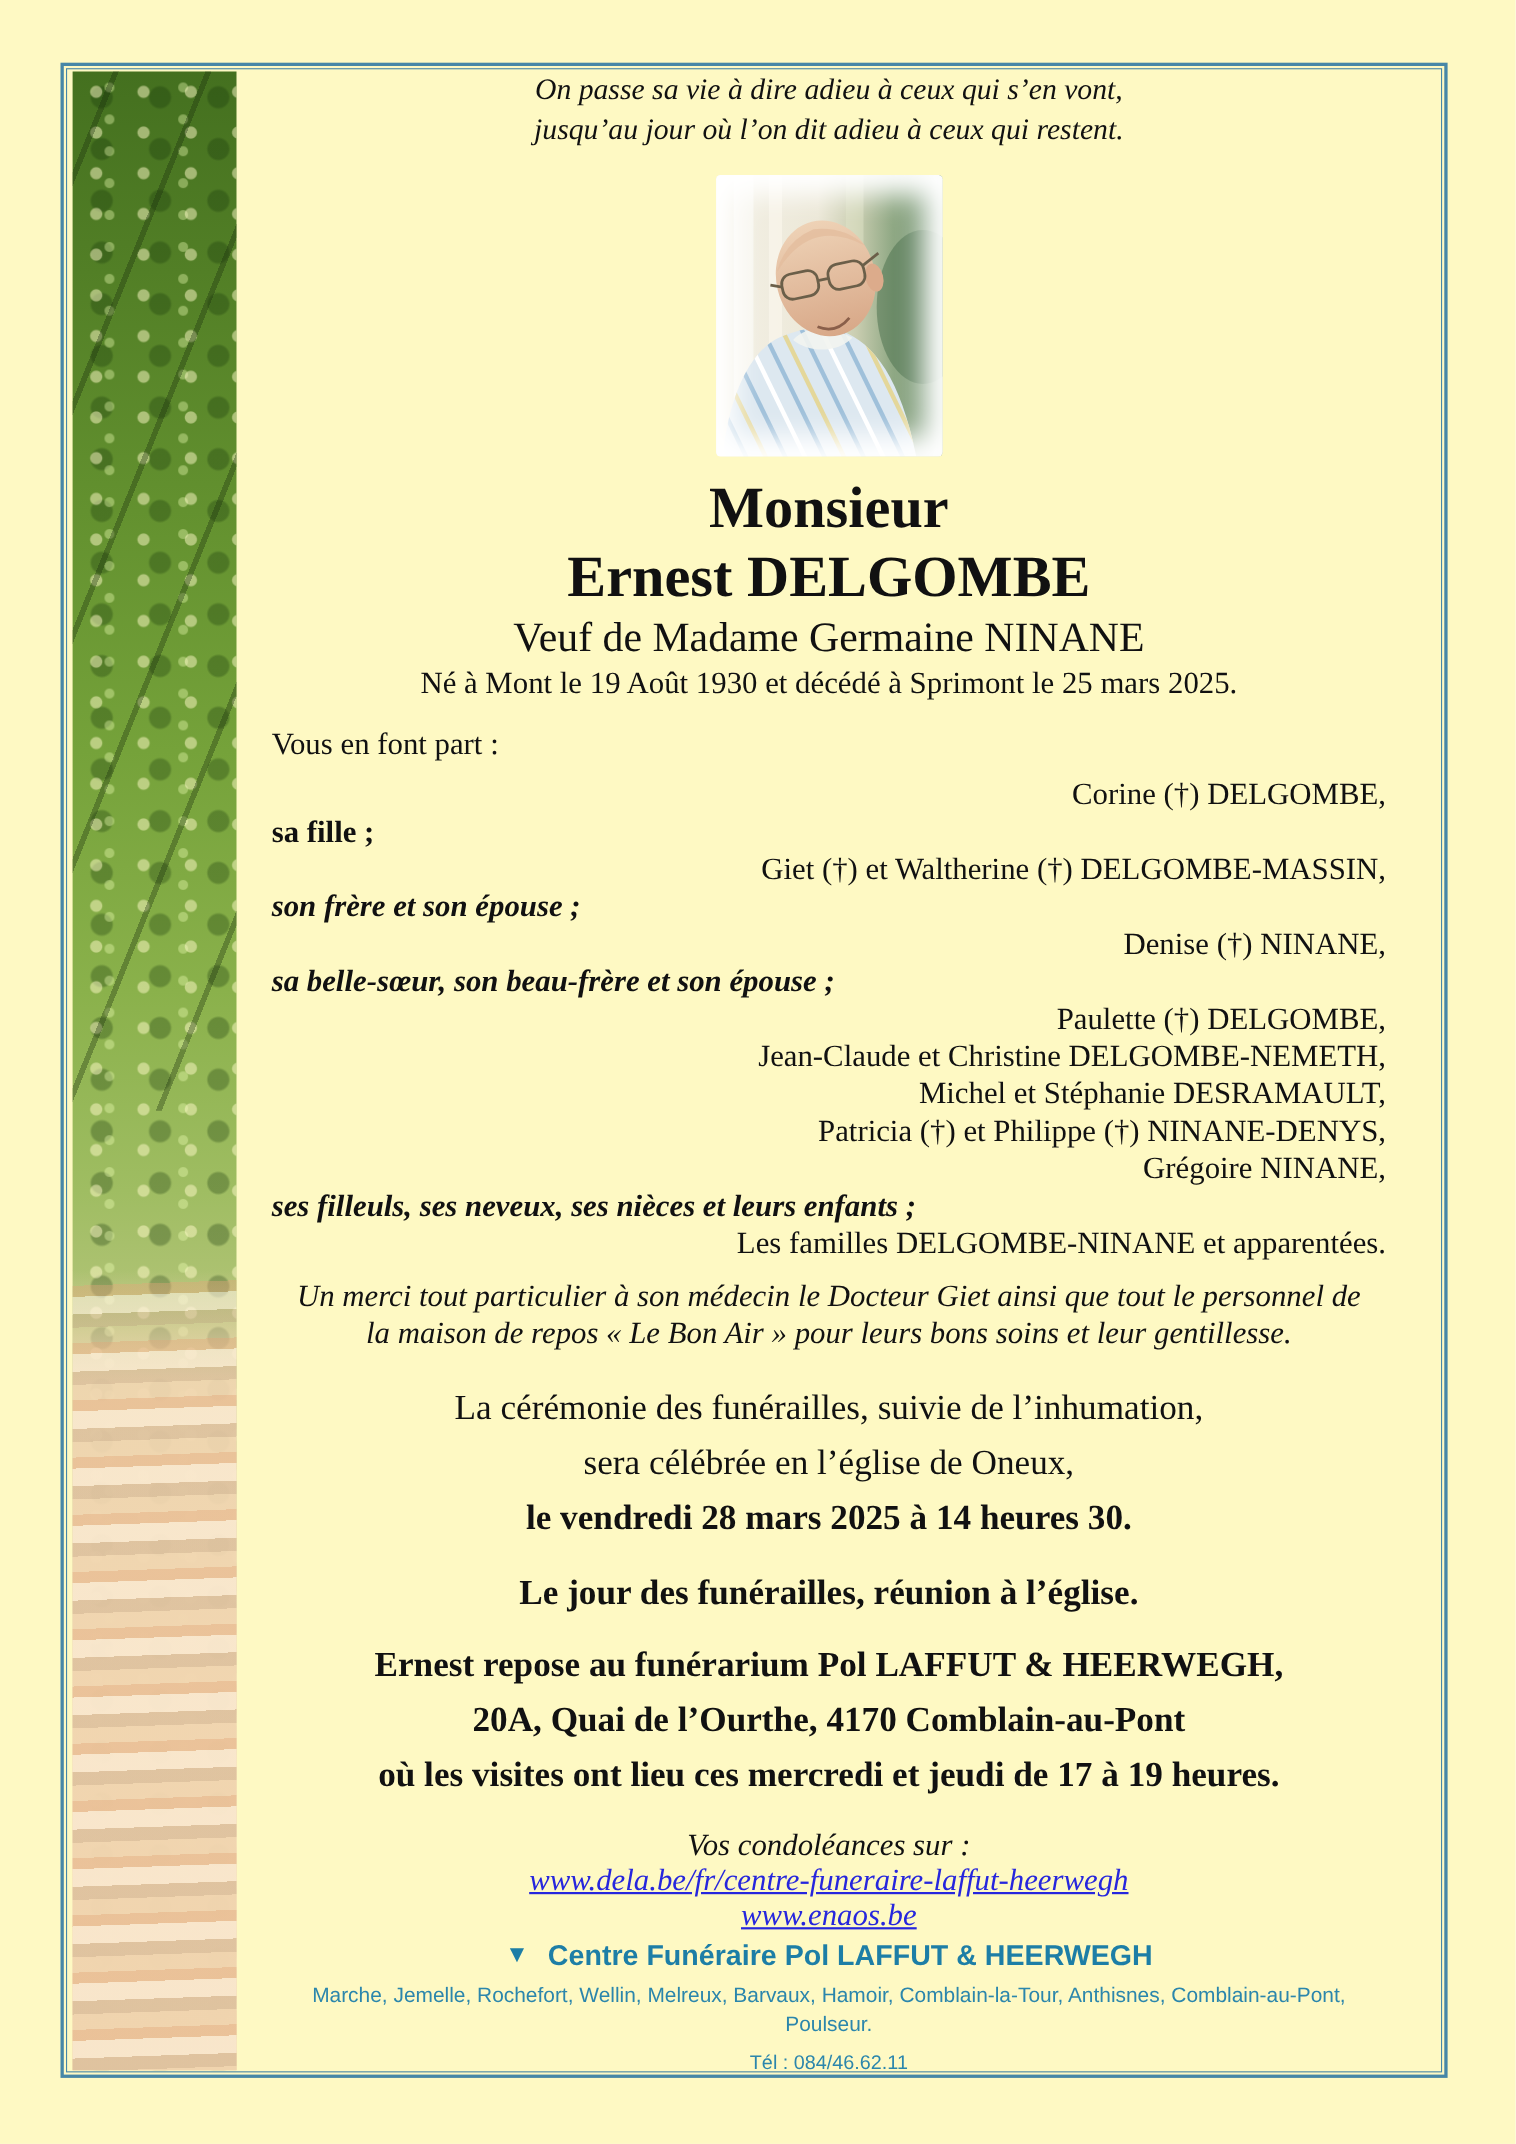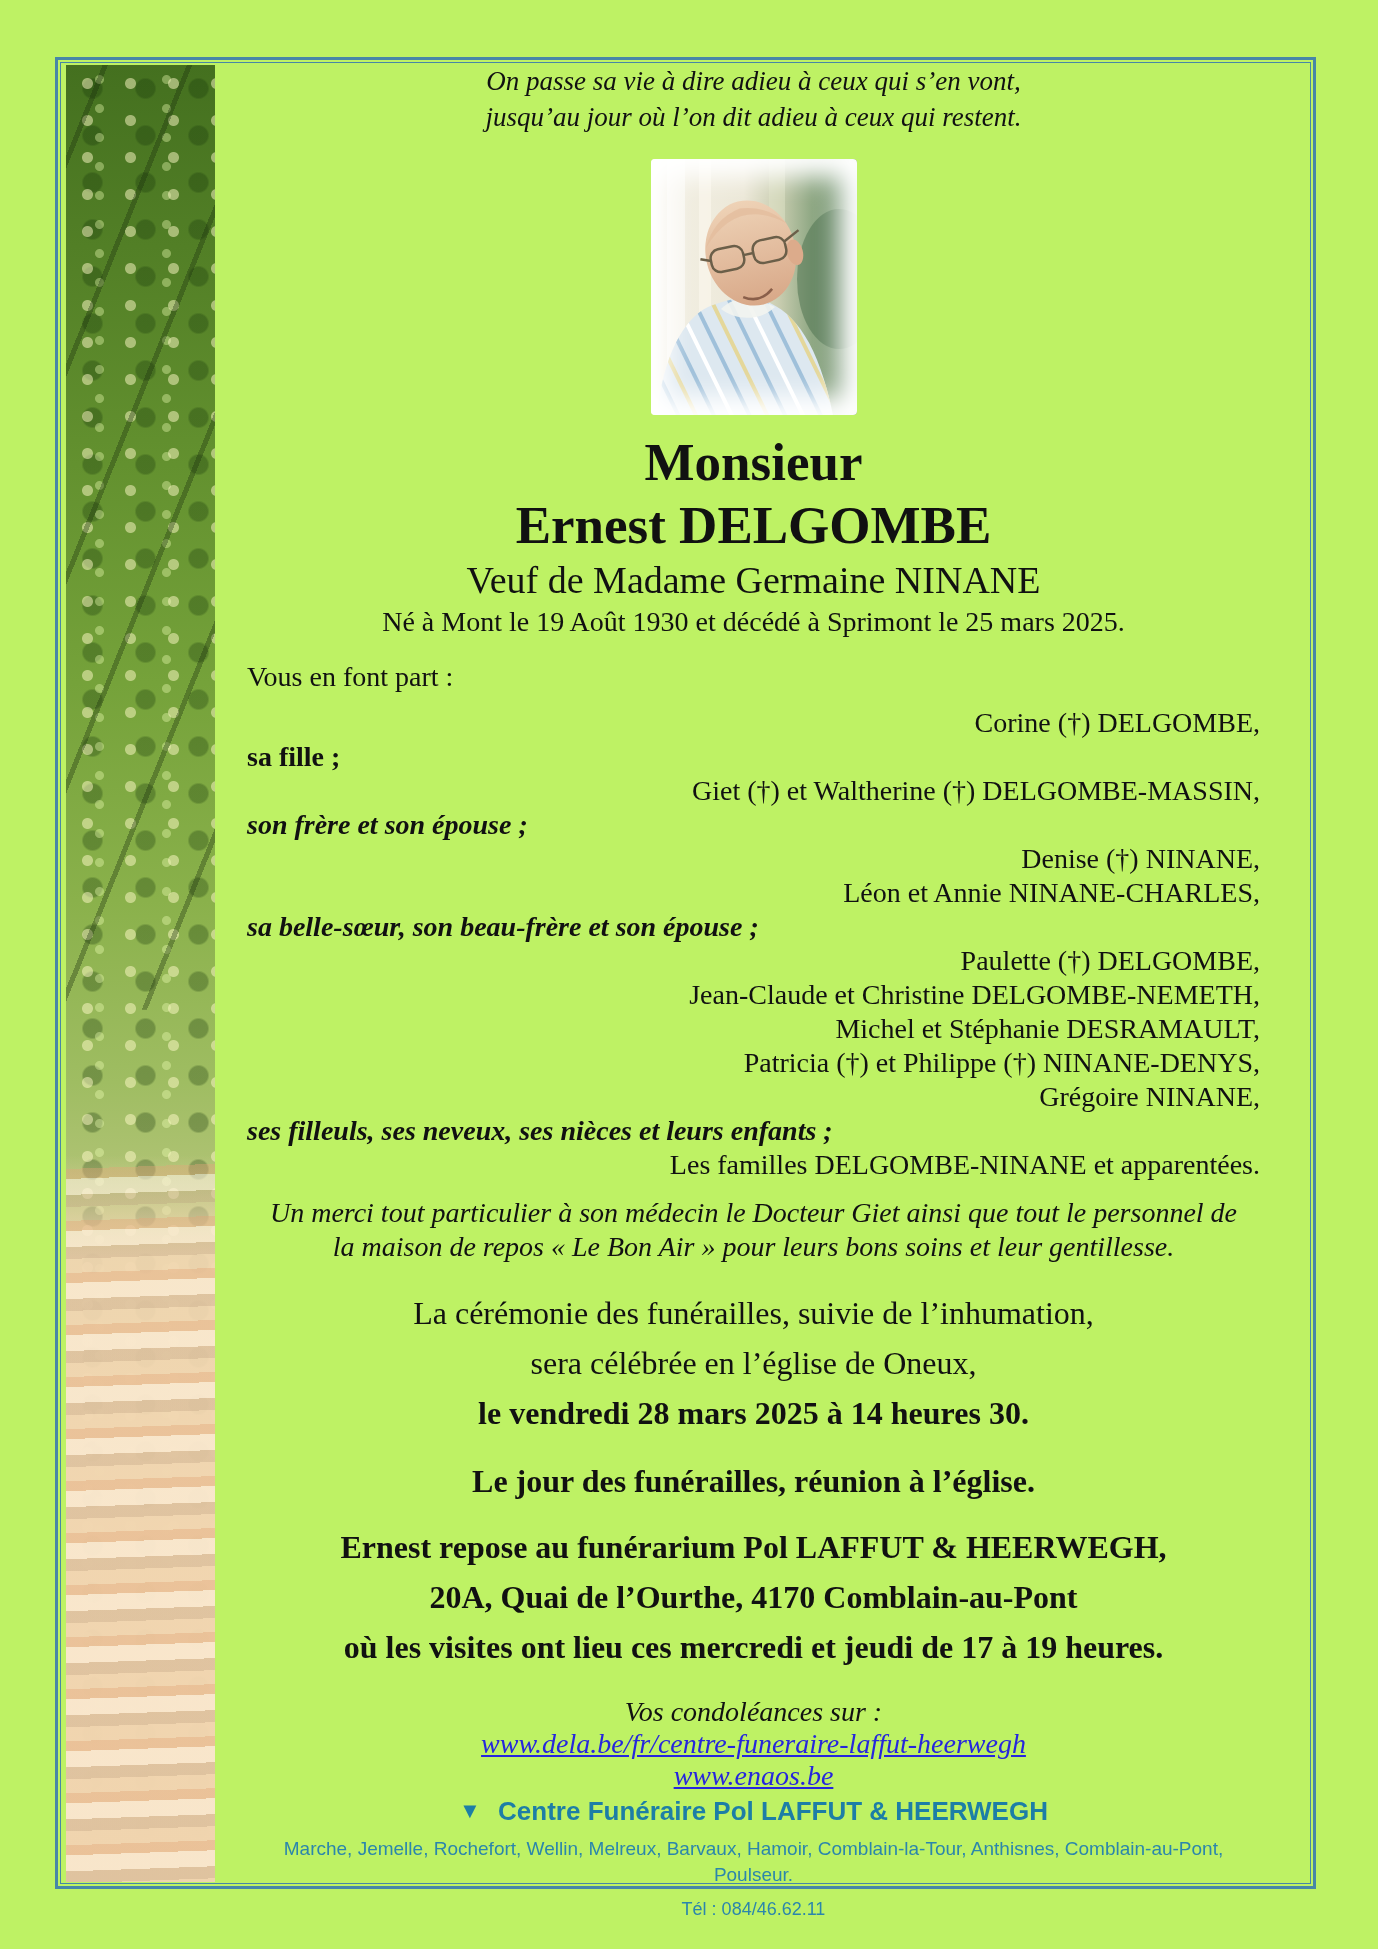--- a/index.html
+++ b/index.html
@@ -1,17 +1,17 @@
 <!DOCTYPE html>
 <html lang="fr"><head>
 <meta charset="utf-8">
 <style>
   html,body { margin:0; padding:0; background:#ffffff; }
   .canvas {
-    position:relative; width:1378px; height:1949px; background:#bef264;
+    position:relative; width:1378px; height:1949px; background:#fef9c3;
     font-family:"Liberation Serif", serif; color:#111111; overflow:hidden;
   }
   
   .frame {
     position:absolute; left:55px; top:57px; width:1261px; height:1832px;
     border:3px solid #4787a7; box-sizing:border-box;
   }
   .frame-inner { position:absolute; inset:2px; border:1.5px solid #4787a7; }
 
   
@@ -171,21 +171,20 @@
     </div>
 
     <p class="intro">Vous en font part :</p>
 
     <div class="entries">
       <div class="line names-line">Corine (†) DELGOMBE,</div>
       <div class="line relation roman">sa fille ;</div>
       <div class="line names-line">Giet (†) et Waltherine (†) DELGOMBE-MASSIN,</div>
       <div class="line relation">son frère et son épouse ;</div>
       <div class="line names-line">Denise (†) NINANE,</div>
-      <div class="line names-line">Léon et Annie NINANE-CHARLES,</div>
       <div class="line relation">sa belle-sœur, son beau-frère et son épouse ;</div>
       <div class="line names-line">Paulette (†) DELGOMBE,</div>
       <div class="line names-line">Jean-Claude et Christine DELGOMBE-NEMETH,</div>
       <div class="line names-line">Michel et Stéphanie DESRAMAULT,</div>
       <div class="line names-line">Patricia (†) et Philippe (†) NINANE-DENYS,</div>
       <div class="line names-line">Grégoire NINANE,</div>
       <div class="line relation gap-lg">ses filleuls, ses neveux, ses nièces et leurs enfants ;</div>
       <div class="line names-line gap-md">Les familles DELGOMBE-NINANE et apparentées.</div>
     </div>
 

